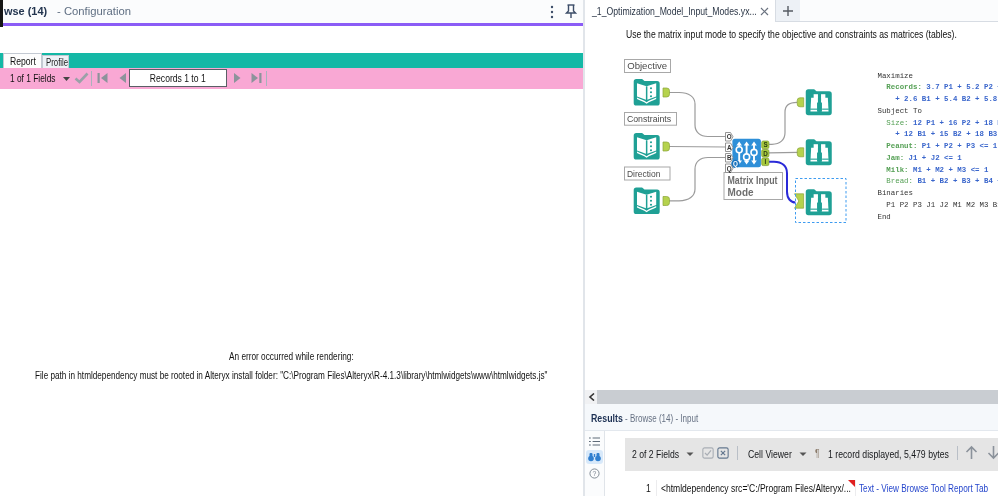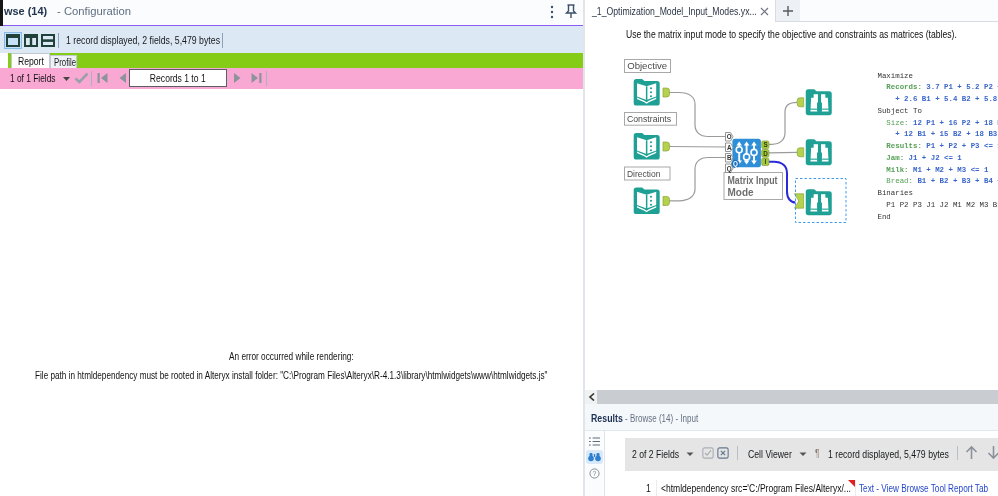--- a/index.html
+++ b/index.html
@@ -6,62 +6,43 @@
 html,body { width:998px; height:496px; overflow:hidden; font-family:"Liberation Sans", sans-serif; background:#fff; }
 .abs { position:absolute; }
 .t { position:absolute; white-space:pre; transform-origin:0 50%; line-height:1.2; }
 .tc { display:inline-block; white-space:pre; transform-origin:50% 50%; }
 </style>
 </head>
 <body>
 
 <div class="abs" style="left:0;top:0;width:583px;height:496px;background:#fff;">
 
-  <div class="abs" style="left:0;top:0;width:583px;height:26px;background:#fbfcfd;border-bottom:1px solid #8b5cf6;">
+  <div class="abs" style="left:0;top:0;width:583px;height:26px;background:#fbfcfd;border-bottom:3px solid #8b5cf6;">
     <span class="t" style="left:4px;top:5px;font-size:11.5px;font-weight:bold;color:#23354f;transform:scaleX(0.95);">wse (14)</span>
     <span class="t" style="left:57px;top:5px;font-size:11.5px;color:#5f6e82;transform:scaleX(0.98);">- Configuration</span>
 
     <svg class="abs" style="left:546px;top:4px;" width="12" height="16" viewBox="0 0 12 16">
       <circle cx="6" cy="3" r="1.2" fill="#3c4d68"></circle>
         <circle cx="6" cy="8" r="1.2" fill="#3c4d68"></circle>
         <circle cx="6" cy="13" r="1.2" fill="#3c4d68"></circle>
     </svg>
 
     <svg class="abs" style="left:562px;top:3px;" width="18" height="19" viewBox="0 0 18 19">
       <g stroke="#3c4d68" stroke-width="1.4" fill="none">
         <path d="M5.5 2 L12.5 2"></path>
         <path d="M6.5 2 L6.5 8 L4.5 10 L13.5 10 L11.5 8 L11.5 2"></path>
         <path d="M9 10 L9 15"></path>
       </g>
     </svg>
   </div>
 
   <div class="abs" style="left:0;top:0;width:3px;height:27px;background:#151515;"></div>
 
-  <div class="abs" style="left:0;top:26px;width:583px;height:27px;background:#dce8f4;">
-    <div class="abs" style="left:4px;top:6px;width:18px;height:17px;background:#c6e0f7;border:1px solid #84bbe8;"></div>
-    <svg class="abs" style="left:6px;top:8px;" width="14" height="13" viewBox="0 0 14 13">
-      <rect x="1" y="1" width="12" height="11" fill="none" stroke="#20403a" stroke-width="2"></rect>
-      <rect x="1" y="1" width="12" height="3" fill="#20403a"></rect>
-    </svg>
-    <svg class="abs" style="left:24px;top:8px;" width="14" height="13" viewBox="0 0 14 13">
-      <rect x="1" y="1" width="12" height="11" fill="none" stroke="#20403a" stroke-width="2"></rect>
-      <rect x="1" y="1" width="12" height="3" fill="#20403a"></rect>
-      <rect x="5.8" y="1" width="2.4" height="11" fill="#20403a"></rect>
-    </svg>
-    <svg class="abs" style="left:41px;top:8px;" width="14" height="13" viewBox="0 0 14 13">
-      <rect x="1" y="1" width="12" height="11" fill="none" stroke="#20403a" stroke-width="2"></rect>
-      <rect x="1" y="5.3" width="12" height="2.6" fill="#20403a"></rect>
-    </svg>
-    <div class="abs" style="left:58px;top:7px;width:1px;height:15px;background:#8da0b5;"></div>
-    <span class="t" style="left:66px;top:8px;font-size:11.5px;color:#16181b;transform:scaleX(0.76);">1 record displayed, 2 fields, 5,479 bytes</span>
-    <div class="abs" style="left:222px;top:7px;width:1px;height:15px;background:#8da0b5;"></div>
-  </div>
-
-  <div class="abs" style="left:8px;top:53px;width:583px;height:15px;background:#84cc16;">
+
+  <div class="abs" style="left:0;top:53px;width:583px;height:15px;background:#14b8a6;">
     <div class="abs" style="left:3px;top:0px;width:39px;height:15px;background:#fdfdfd;border:1px solid #c3c9d2;border-bottom:none;"></div>
     <span class="t" style="left:10px;top:2px;font-size:10.5px;color:#111;transform:scaleX(0.82);">Report</span>
     <div class="abs" style="left:42px;top:2px;width:27px;height:13px;background:#eef2f7;border:1px solid #c3c9d2;border-bottom:none;"></div>
     <span class="t" style="left:46px;top:3.5px;font-size:10px;color:#222;transform:scaleX(0.78);">Profile</span>
   </div>
 
   <div class="abs" style="left:0;top:68px;width:583px;height:21px;background:#f9a8d4;">
     <span class="t" style="left:10px;top:4px;font-size:11px;color:#111;transform:scaleX(0.76);">1 of 1 Fields</span>
     <svg class="abs" style="left:62px;top:8px;" width="9" height="6" viewBox="0 0 9 6">
         <path d="M1 1 L4.5 5 L8 1 Z" fill="#444"></path>
@@ -223,21 +204,21 @@
 
       <rect x="210.5" y="156.5" width="50.5" height="44" fill="none" stroke="#3d9bf0" stroke-width="1" stroke-dasharray="2.5 2"></rect>
     </svg>
 
     <div class="abs" style="left:292.5px;top:48.5px;font-family:'Liberation Mono',monospace;font-size:7.4px;line-height:11.75px;white-space:pre;color:#333;">Maximize
 <span style="color:#55a055;font-weight:bold;">  Records:</span><span style="color:#3a66cc;font-weight:bold;"> 3.7 P1 + 5.2 P2 + 3</span>
 <span style="color:#3a66cc;font-weight:bold;">    + 2.6 B1 + 5.4 B2 + 5.8 B</span>
 Subject To
 <span style="color:#55a055;font-weight:normal;">  Size:</span><span style="color:#3a66cc;font-weight:bold;"> 12 P1 + 16 P2 + 18 P3</span>
 <span style="color:#3a66cc;font-weight:bold;">    + 12 B1 + 15 B2 + 18 B3 +</span>
-<span style="color:#55a055;font-weight:bold;">  Results:</span><span style="color:#3a66cc;font-weight:bold;"> P1 + P2 + P3 &lt;= 1 +</span>
+<span style="color:#55a055;font-weight:bold;">  Peanut:</span><span style="color:#3a66cc;font-weight:bold;"> P1 + P2 + P3 &lt;= 1 +</span>
 <span style="color:#55a055;font-weight:bold;">  Jam:</span><span style="color:#3a66cc;font-weight:bold;"> J1 + J2 &lt;= 1</span>
 <span style="color:#55a055;font-weight:bold;">  Milk:</span><span style="color:#3a66cc;font-weight:bold;"> M1 + M2 + M3 &lt;= 1</span>
 <span style="color:#55a055;font-weight:normal;">  Bread:</span><span style="color:#3a66cc;font-weight:bold;"> B1 + B2 + B3 + B4 +</span>
 Binaries
   P1 P2 P3 J1 J2 M1 M2 M3 B1
 End</div>
   </div>
 
   <div class="abs" style="left:0;top:390px;width:413px;height:14px;background:#f0f1f3;">
     <svg class="abs" style="left:3px;top:3px;" width="8" height="8" viewBox="0 0 8 8">

